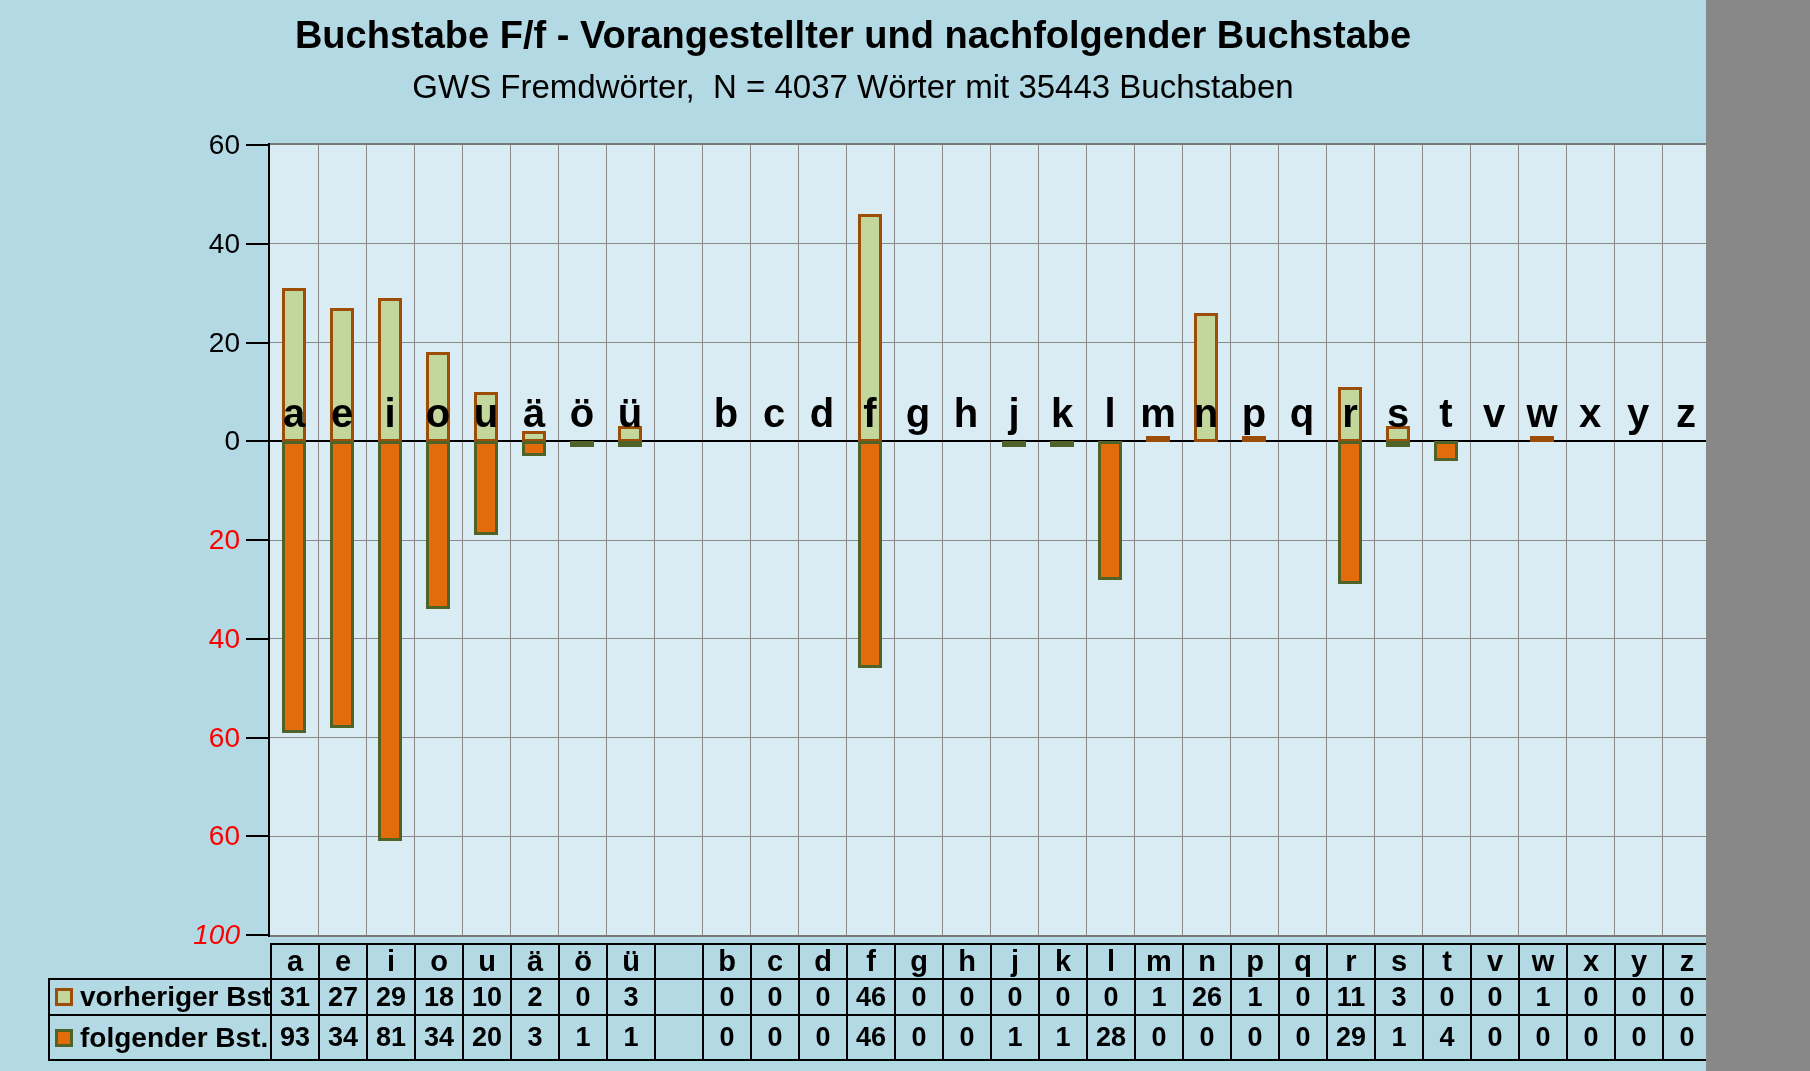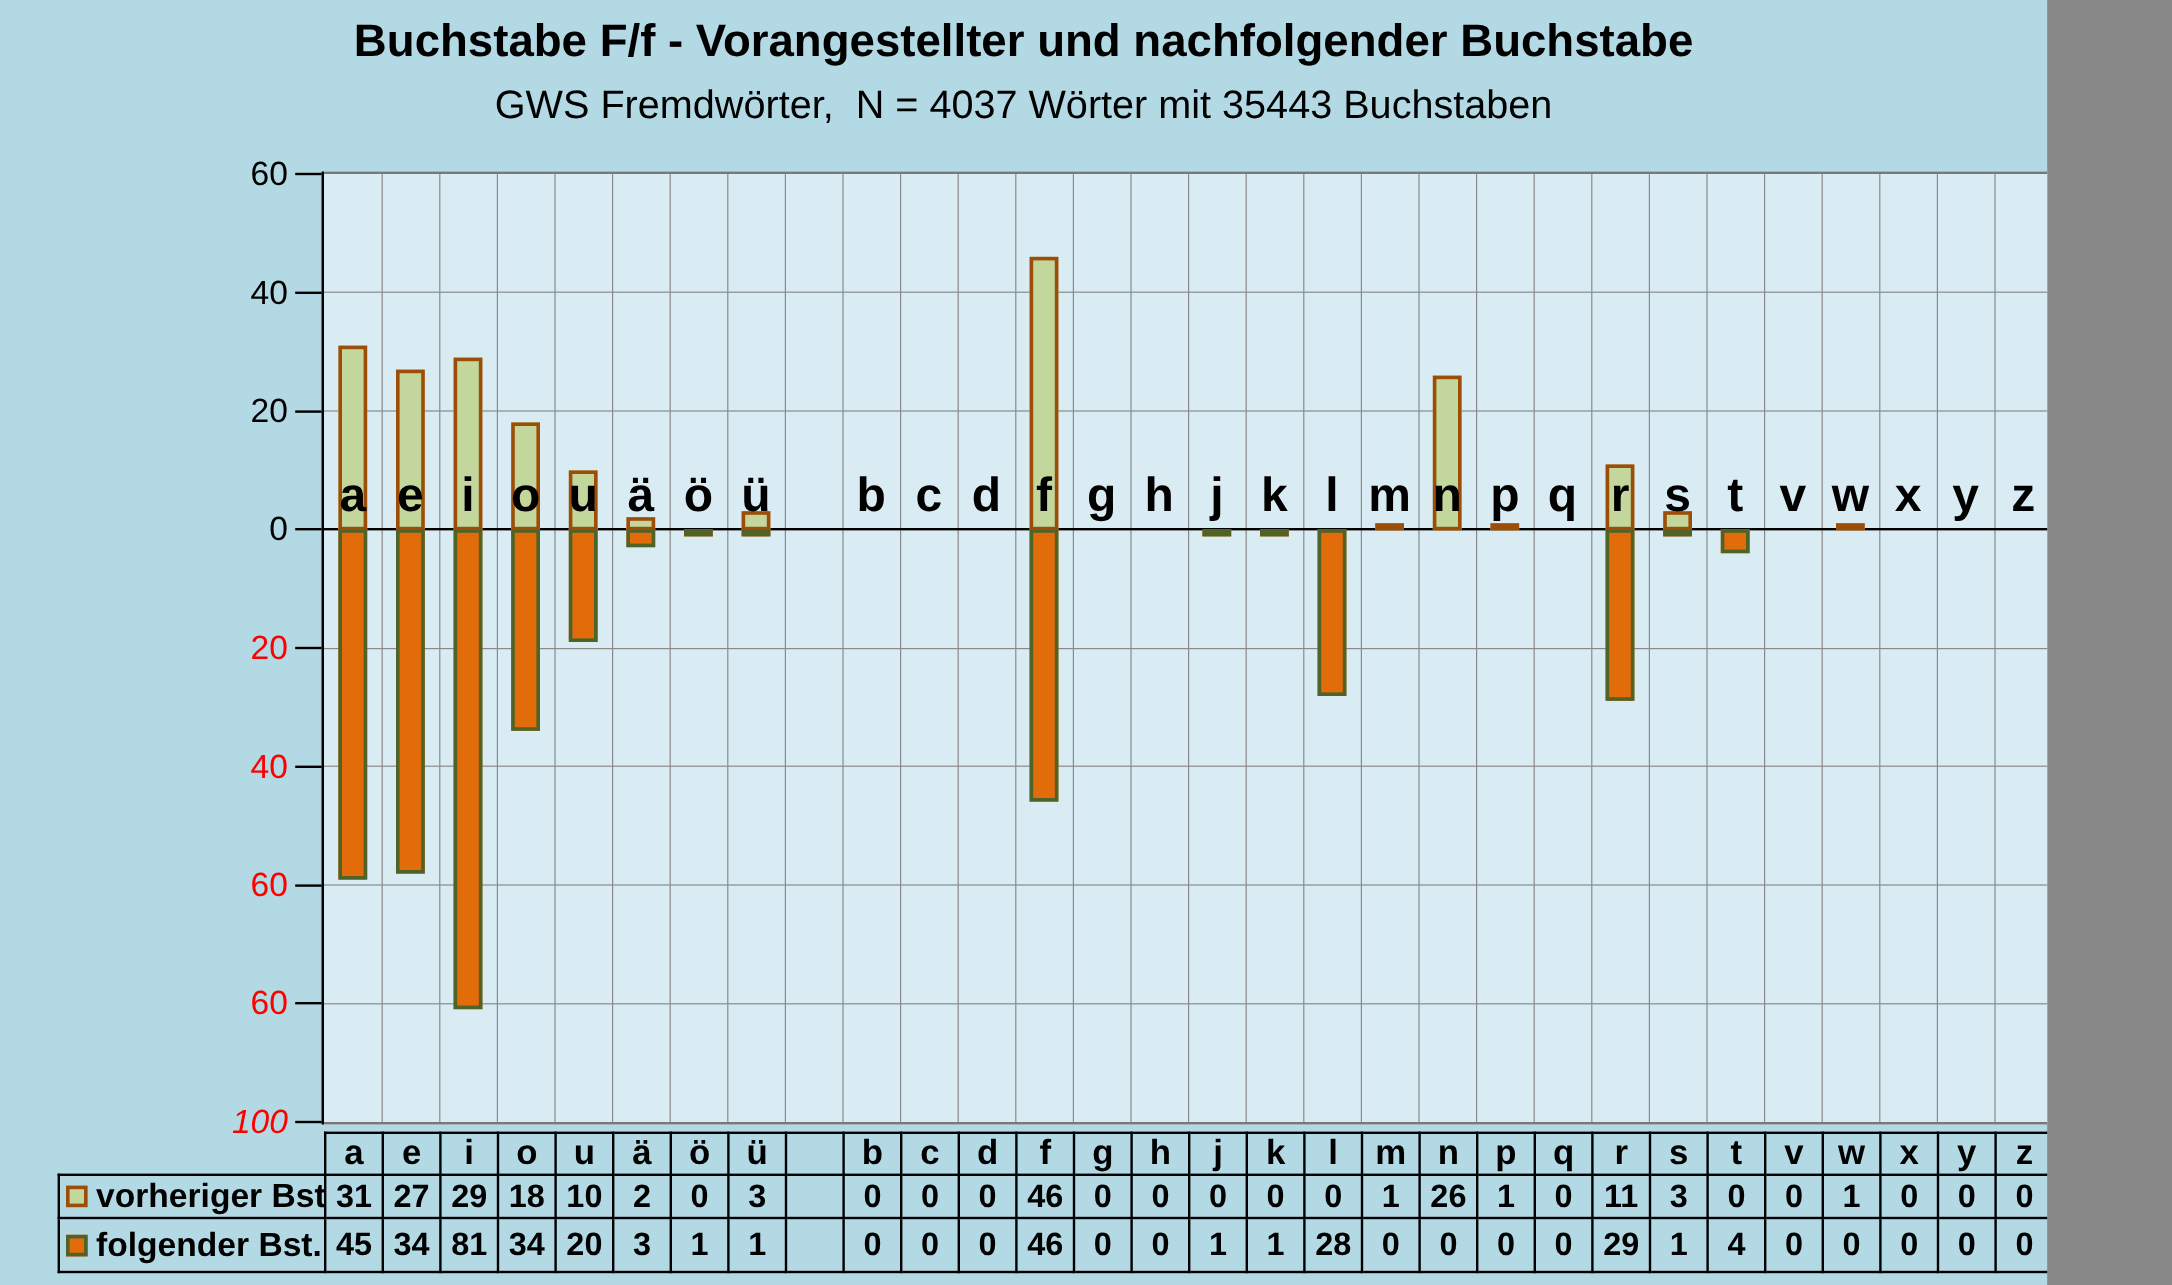--- a/index.html
+++ b/index.html
@@ -284,21 +284,21 @@
           <td class="num">0</td>
           <td class="num">0</td>
         </tr>
     <tr class="r-next" id="row-next">
       <td class="legend-cell">
         <div class="legwrap">
           <span class="swatch down"></span>
           <span class="legtext">folgender Bst.</span>
         </div>
       </td>
-    <td class="num">45</td>
+    <td class="num">93</td>
           <td class="num">34</td>
           <td class="num">81</td>
           <td class="num">34</td>
           <td class="num">20</td>
           <td class="num">3</td>
           <td class="num">1</td>
           <td class="num">1</td>
           <td class="num"></td>
           <td class="num">0</td>
           <td class="num">0</td>

